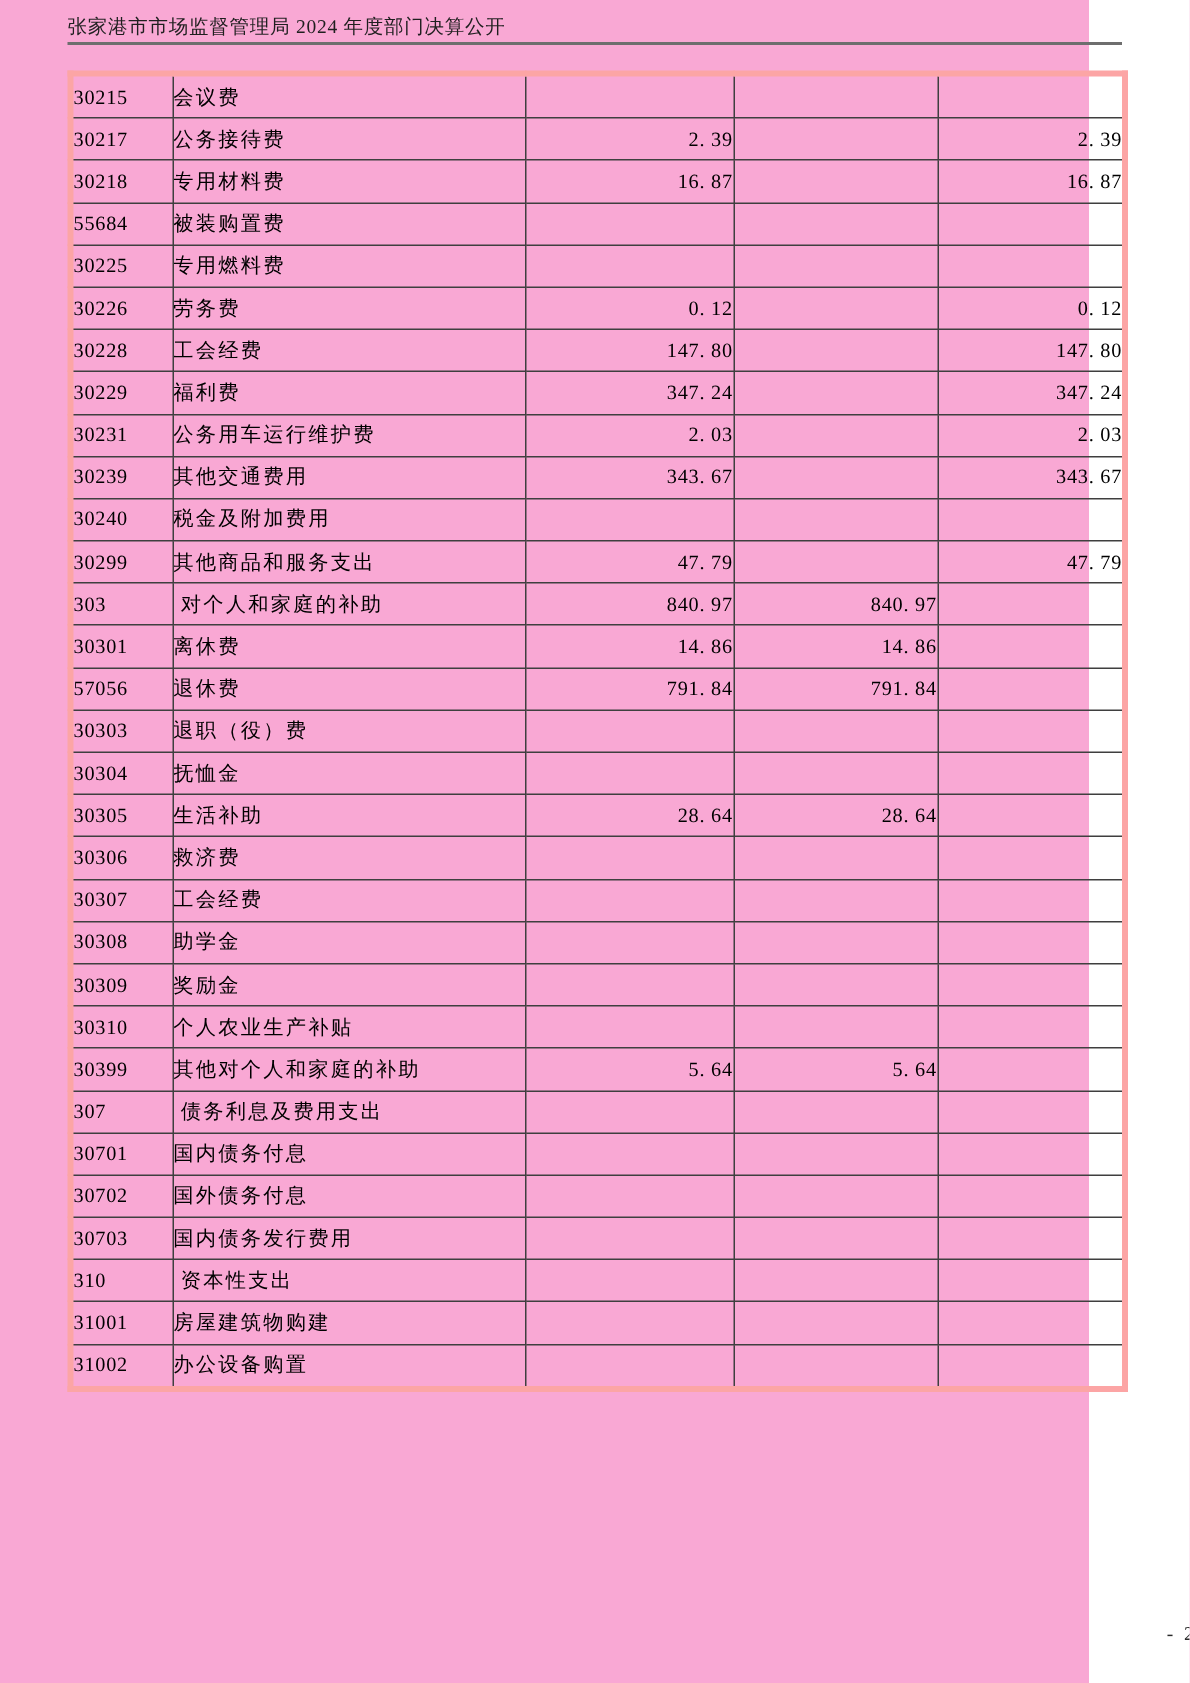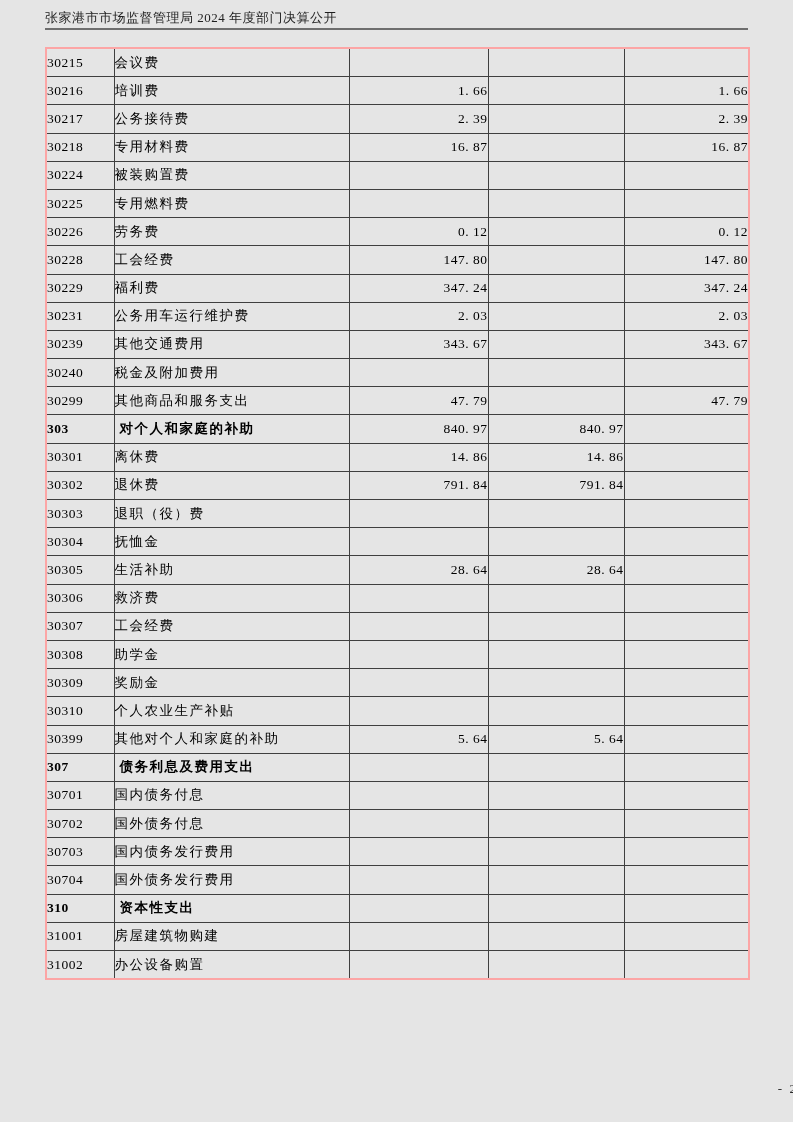--- a/index.html
+++ b/index.html
@@ -11,22 +11,22 @@
     width: 793px;
     height: 1122px;
     position: relative;
     font-family: "Liberation Serif", "DejaVu Serif", serif;
     color: #000000;
     overflow: hidden;
   }
   .page {
     position: absolute;
     left: 0; top: 0;
-    width: 793px; height: 1122px;
-    background: #e5e5e5;
+    width: 726px; height: 1122px;
+    background: #f9a8d4;
   }
   .doc-title {
     position: absolute;
     left: 45px;
     top: 9px;
     width: 703px;
     font-size: 13px;
     letter-spacing: 0.5px;
     color: #1f1f1f;
     white-space: nowrap;
@@ -39,21 +39,21 @@
     height: 2px;
     background: #6e6e6e;
   }
   table.budget {
     position: absolute;
     left: 45px;
     top: 47px;
     width: 703px;
     border-collapse: collapse;
     table-layout: fixed;
-    border: 2px solid #fca5a5;
+    border: 4px solid #fca5a5;
     padding-left: 19px;
   }
   table.budget td {
     border: 1px solid #3f3f3f;
     height: 27.2px;
     font-size: 13.5px;
     padding: 0;
     vertical-align: middle;
     overflow: hidden;
     white-space: nowrap;
@@ -66,21 +66,21 @@
     padding-left: 19px;
     letter-spacing: 1.5px;
   }
   td.amt {
     text-align: right;
     padding-right: 4px;
     letter-spacing: 0.5px;
   }
   tr.section-row td.code,
   tr.section-row td.name {
-    font-weight: 700;
+    font-weight: 400;
   }
   tr.section-row td.name {
     padding-left: 5px;
   }
   .page-number {
     position: absolute;
     left: 0;
     top: 1081px;
     width: 793px;
     text-align: right;
@@ -109,42 +109,35 @@
     </colgroup>
     <tbody>
         <tr>
           <td class="code">30215</td>
           <td class="name">会议费</td>
           <td class="amt"></td>
           <td class="amt"></td>
           <td class="amt"></td>
         </tr>
         <tr>
-          <td class="code">30216</td>
-          <td class="name">培训费</td>
-          <td class="amt">1. 66</td>
-          <td class="amt"></td>
-          <td class="amt">1. 66</td>
-        </tr>
-        <tr>
           <td class="code">30217</td>
           <td class="name">公务接待费</td>
           <td class="amt">2. 39</td>
           <td class="amt"></td>
           <td class="amt">2. 39</td>
         </tr>
         <tr>
           <td class="code">30218</td>
           <td class="name">专用材料费</td>
           <td class="amt">16. 87</td>
           <td class="amt"></td>
           <td class="amt">16. 87</td>
         </tr>
         <tr>
-          <td class="code">30224</td>
+          <td class="code">55684</td>
           <td class="name">被装购置费</td>
           <td class="amt"></td>
           <td class="amt"></td>
           <td class="amt"></td>
         </tr>
         <tr>
           <td class="code">30225</td>
           <td class="name">专用燃料费</td>
           <td class="amt"></td>
           <td class="amt"></td>
@@ -207,21 +200,21 @@
           <td class="amt"></td>
         </tr>
         <tr>
           <td class="code">30301</td>
           <td class="name">离休费</td>
           <td class="amt">14. 86</td>
           <td class="amt">14. 86</td>
           <td class="amt"></td>
         </tr>
         <tr>
-          <td class="code">30302</td>
+          <td class="code">57056</td>
           <td class="name">退休费</td>
           <td class="amt">791. 84</td>
           <td class="amt">791. 84</td>
           <td class="amt"></td>
         </tr>
         <tr>
           <td class="code">30303</td>
           <td class="name">退职（役）费</td>
           <td class="amt"></td>
           <td class="amt"></td>
@@ -304,27 +297,20 @@
           <td class="amt"></td>
           <td class="amt"></td>
         </tr>
         <tr>
           <td class="code">30703</td>
           <td class="name">国内债务发行费用</td>
           <td class="amt"></td>
           <td class="amt"></td>
           <td class="amt"></td>
         </tr>
-        <tr>
-          <td class="code">30704</td>
-          <td class="name">国外债务发行费用</td>
-          <td class="amt"></td>
-          <td class="amt"></td>
-          <td class="amt"></td>
-        </tr>
         <tr class="section-row">
           <td class="code">310</td>
           <td class="name">资本性支出</td>
           <td class="amt"></td>
           <td class="amt"></td>
           <td class="amt"></td>
         </tr>
         <tr>
           <td class="code">31001</td>
           <td class="name">房屋建筑物购建</td>

